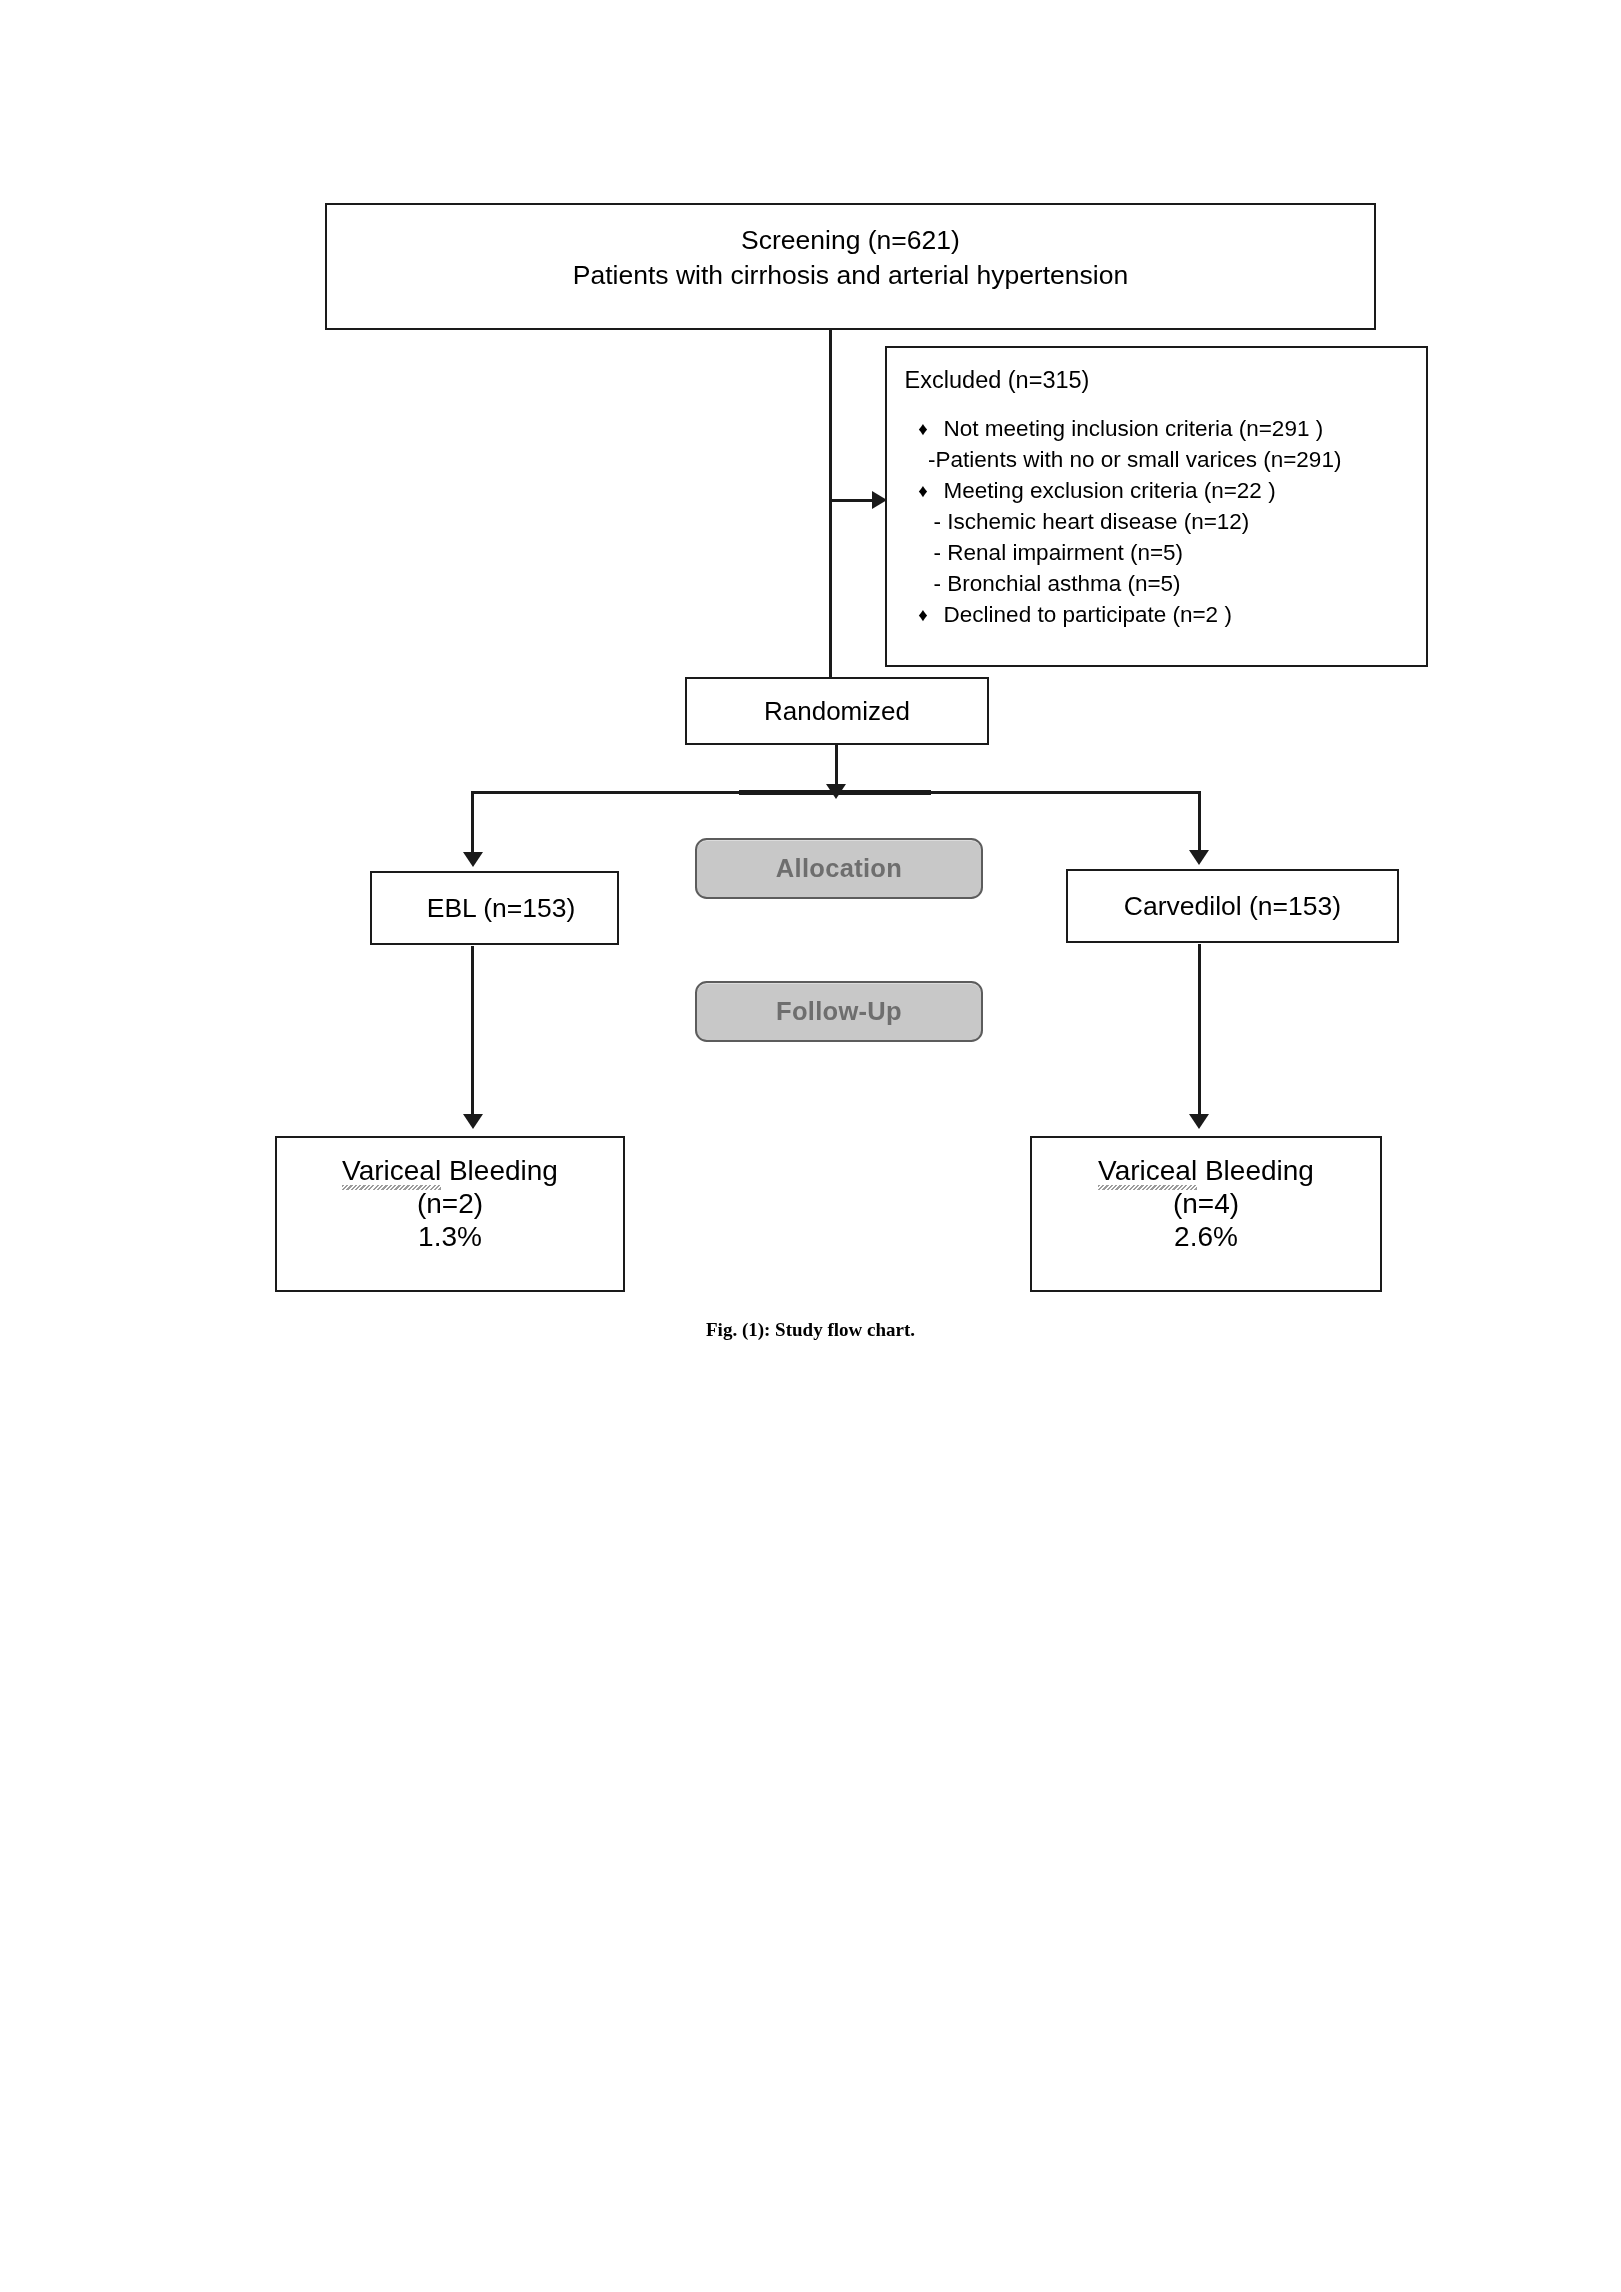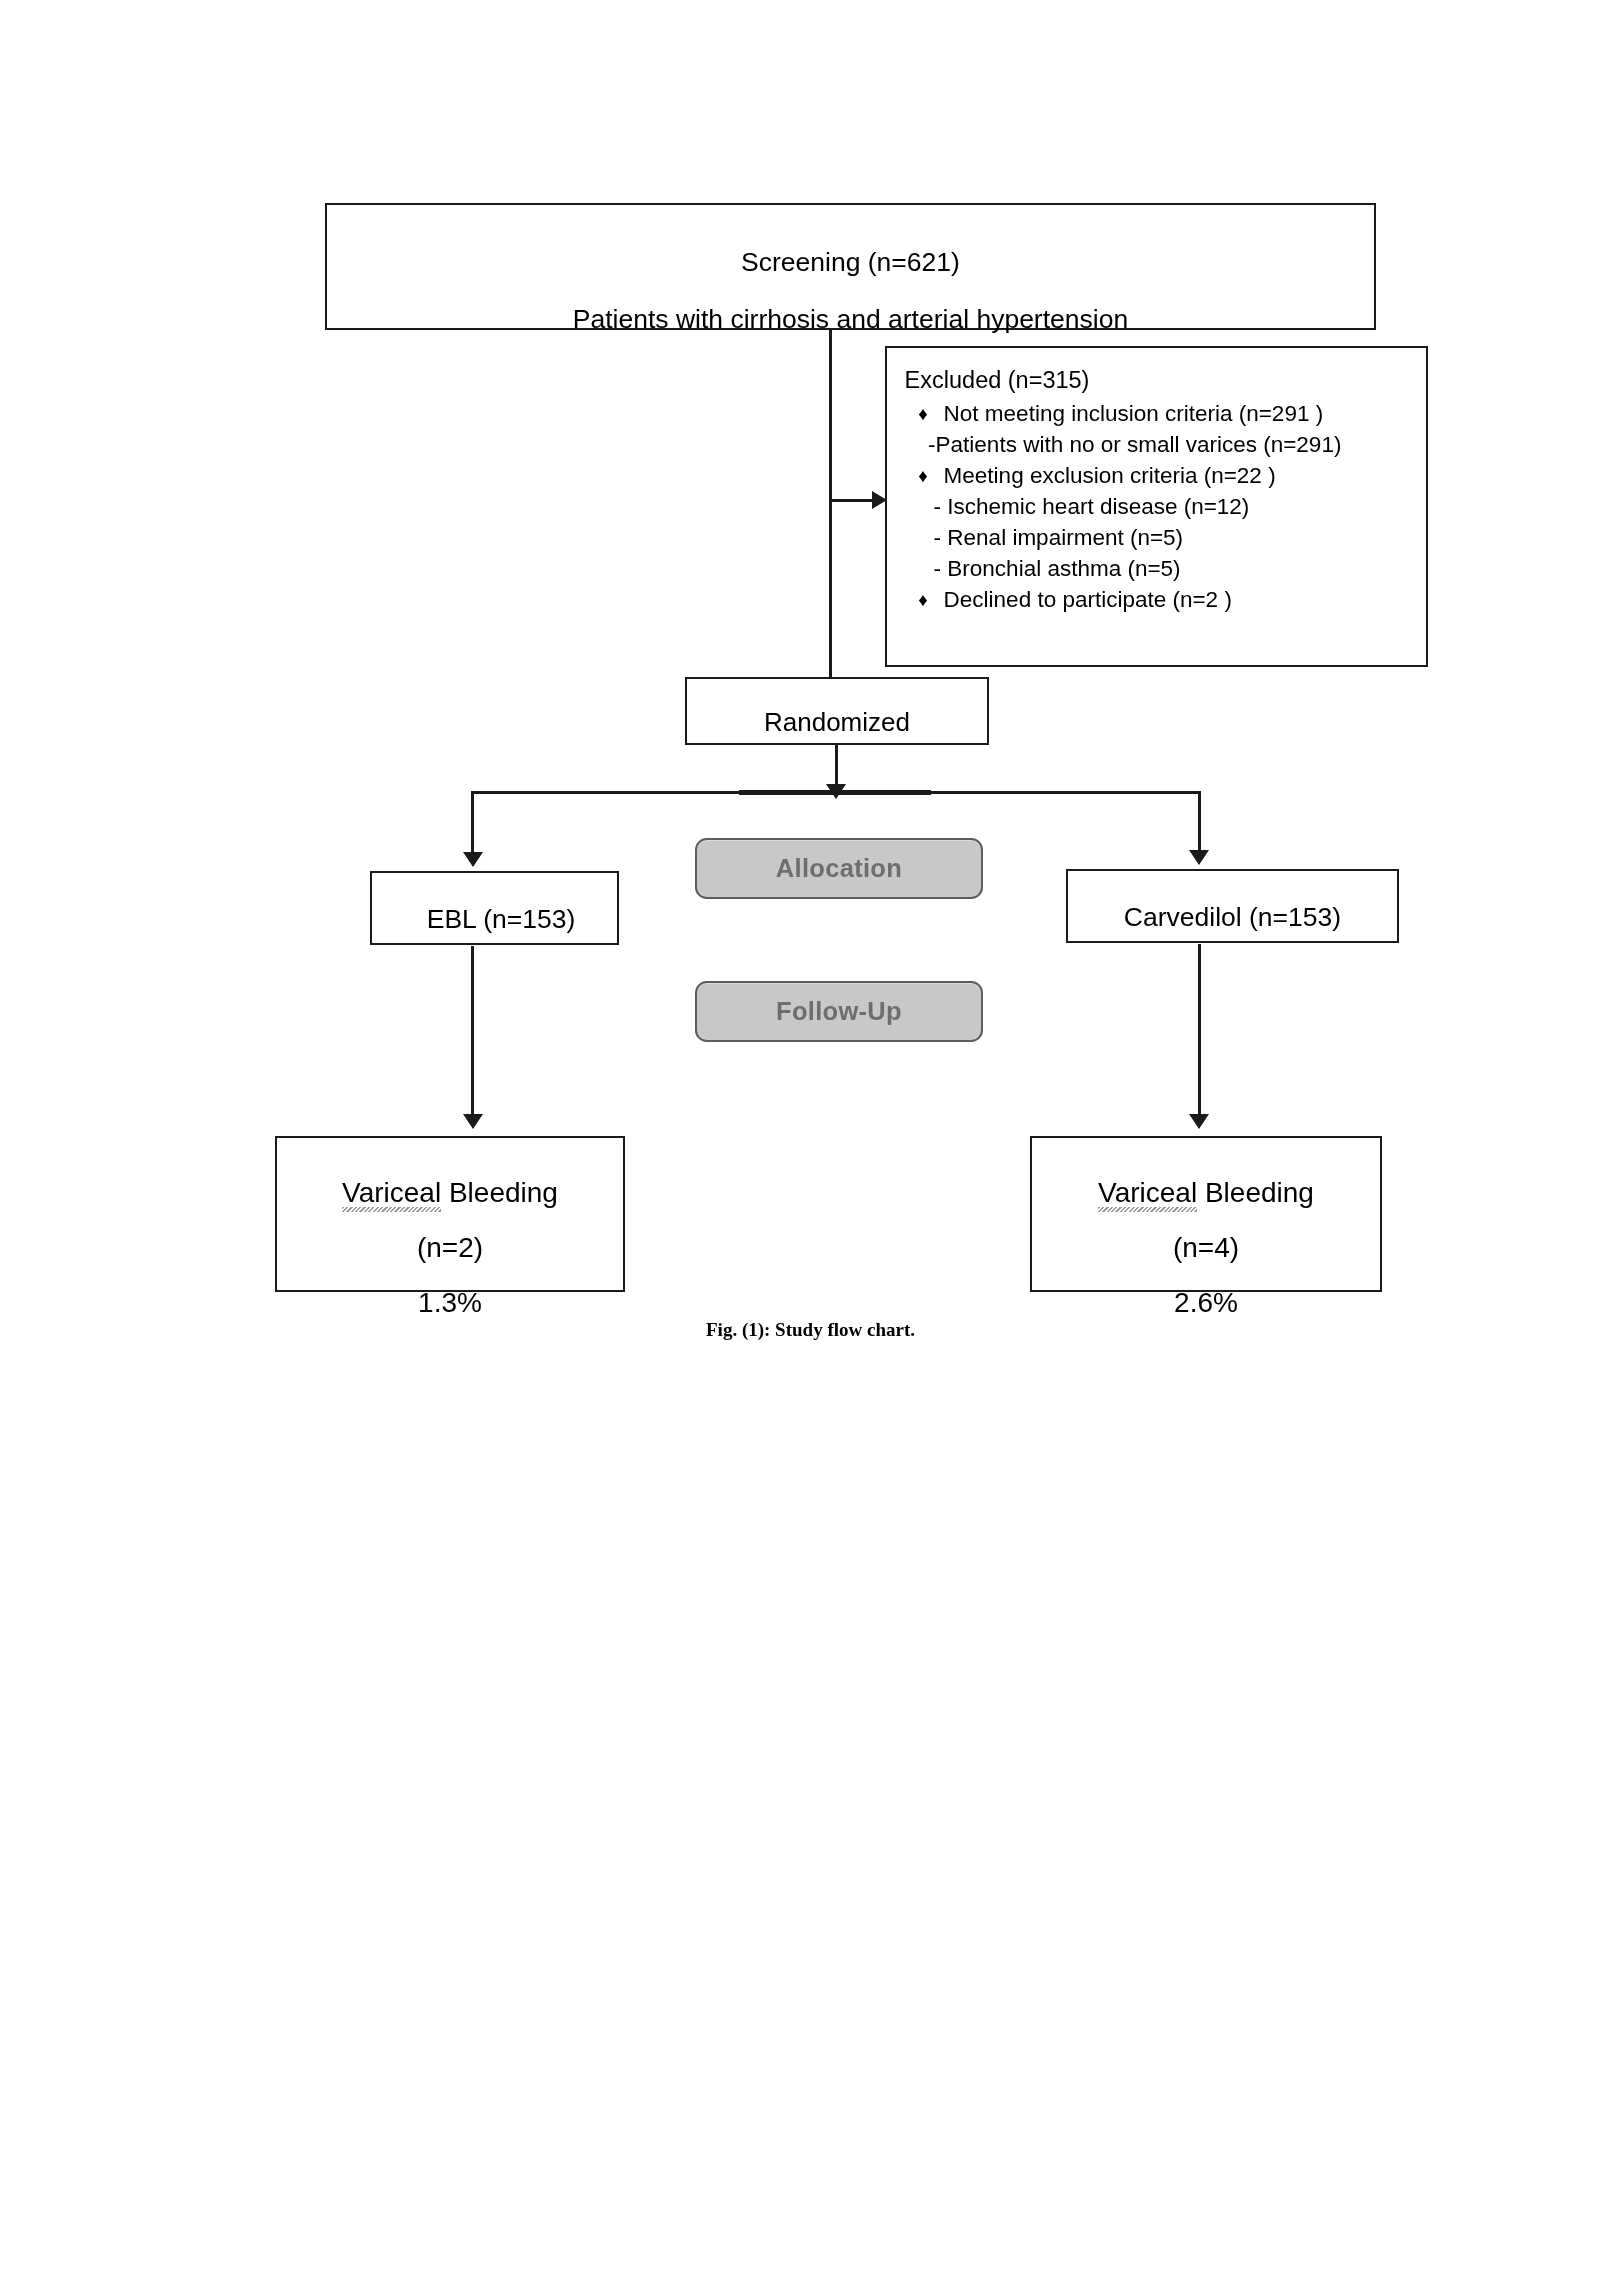--- a/index.html
+++ b/index.html
@@ -28,21 +28,20 @@
   .fbox {
     position: absolute;
     box-sizing: border-box;
     background: #ffffff;
     border: 2.9px solid #1a1a1a;
     display: flex;
     flex-direction: column;
   }
   .fbox .line {
     white-space: pre;
-    margin-top: 22px;
   }
 
   
   #screening-box {
     left: 325px;
     top: 203px;
     width: 1051px;
     height: 127px;
     align-items: center;
     justify-content: flex-start;
@@ -59,21 +58,21 @@
     left: 885px;
     top: 346px;
     width: 543px;
     height: 321px;
     padding: 15.7px 0 0 17.6px;
     align-items: flex-start;
   }
   #excluded-box .ex-title {
     font-size: 23.5px;
     line-height: 33px;
-    margin-bottom: 1px;
+    margin-bottom: 16px;
   }
   .ex-list {
     list-style: none;
     margin: 0;
     padding: 0;
   }
   .ex-item {
     font-size: 22.5px;
     line-height: 31px;
     white-space: pre;

